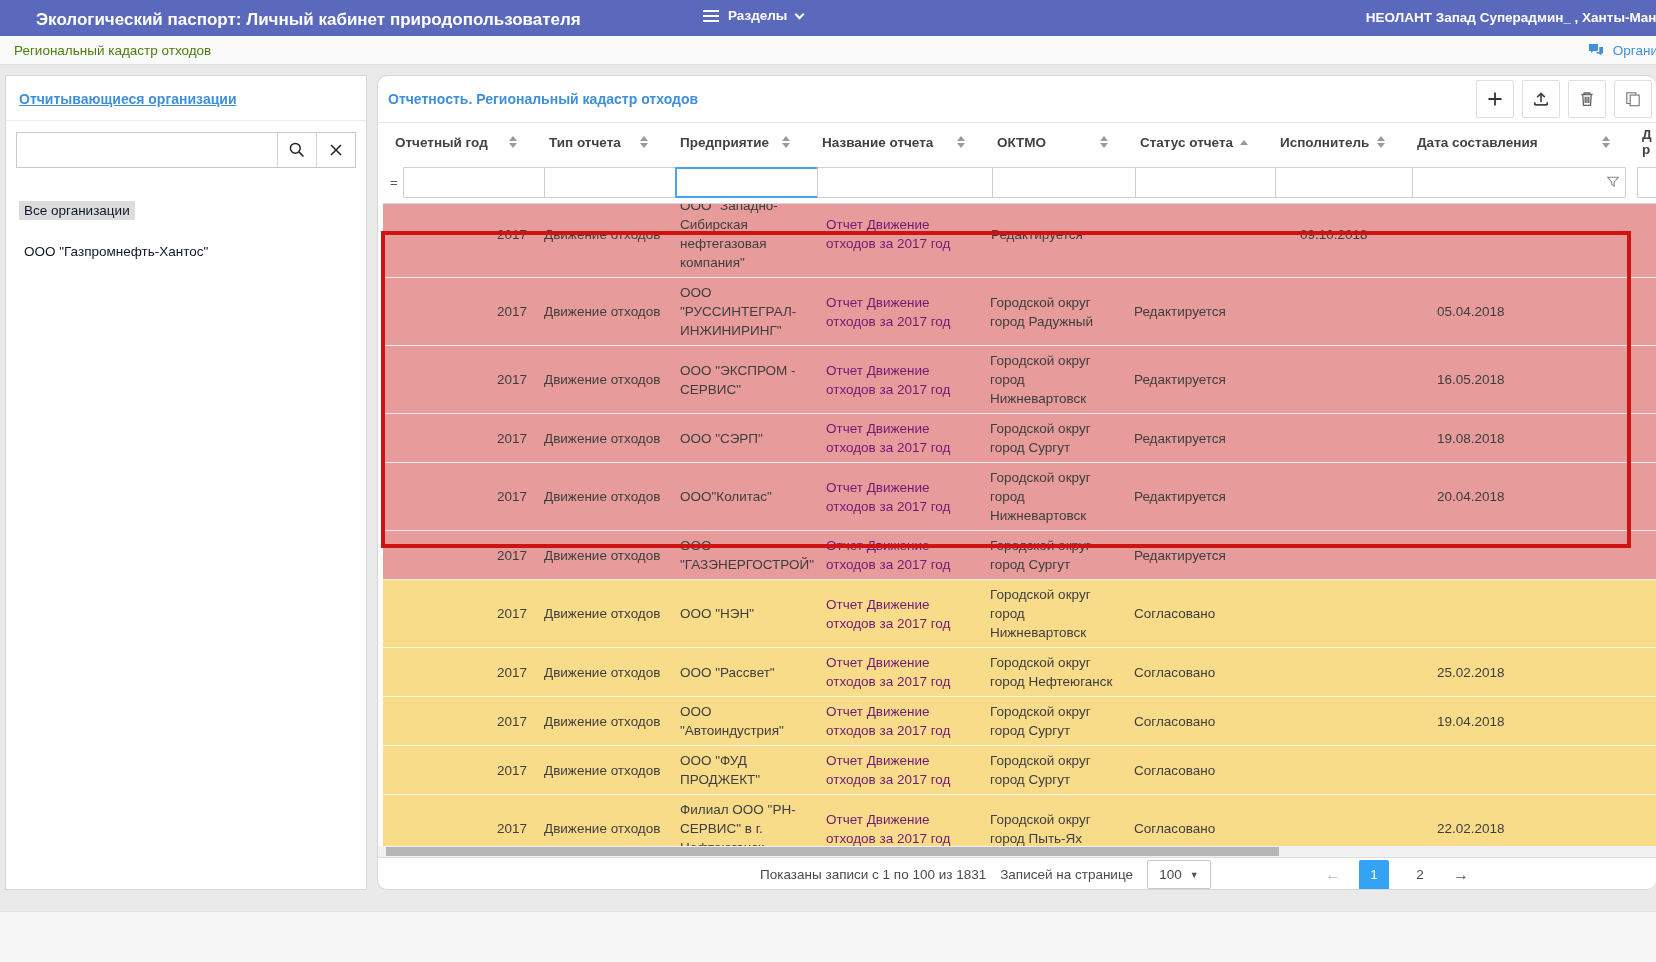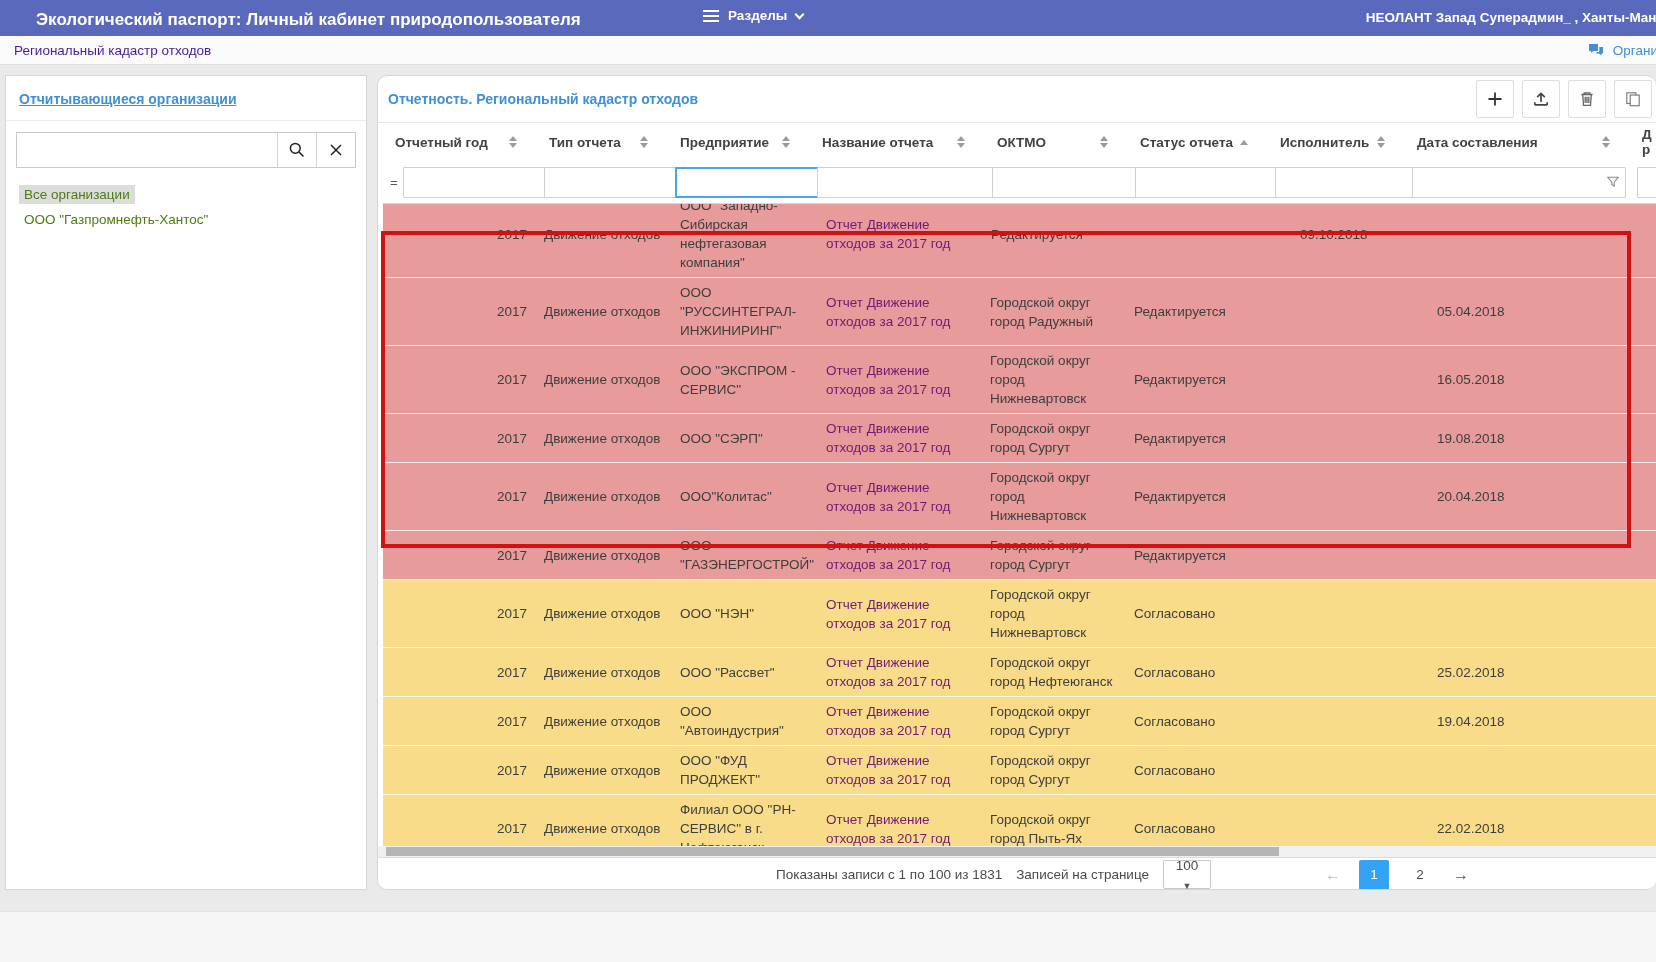--- a/index.html
+++ b/index.html
@@ -11,31 +11,31 @@
   
   .topbar { position:absolute; top:0; left:0; width:100%; height:36px; background:#5b69bd; color:#fff; }
   .topbar-title { position:absolute; left:36px; top:10px; font-weight:700; font-size:17px; }
   .topbar-sections { position:absolute; left:703px; top:8px; display:flex; align-items:center; gap:9px; cursor:pointer; font-weight:700; }
   .burger { display:flex; flex-direction:column; gap:3px; }
   .burger i { display:block; width:16px; height:2px; background:#fff; }
   .chev { width:7px; height:7px; border-right:2px solid #fff; border-bottom:2px solid #fff; transform:rotate(45deg); margin-top:-3px; }
   .topbar-user { position:absolute; right:-8px; top:10px; font-weight:700; white-space:nowrap; }
   
   .crumbbar { position:absolute; top:36px; left:0; width:100%; height:29px; background:#fafafa; border-bottom:1px solid #e0e0e0; }
-  .crumb-link { position:absolute; left:14px; top:7px; color:#4c1d95; cursor:pointer; }
+  .crumb-link { position:absolute; left:14px; top:7px; color:#4d7c0f; cursor:pointer; }
   .crumb-right { position:absolute; right:-2px; top:6px; display:flex; align-items:center; gap:8px; color:#3f90d8; cursor:pointer; white-space:nowrap; }
   
   .panel { position:absolute; background:#fff; border:1px solid #d6d6d6; }
   .left-panel { left:5px; top:75px; width:362px; height:815px; }
   .lp-title { padding:15px 13px 13px; color:#3f90d8; font-weight:700; font-size:14px; border-bottom:1px solid #ececec;text-decoration:underline; }
   .searchbox { margin:11px 10px 0; height:36px; border:1px solid #c9c9c9; display:flex; align-items:stretch; background:#fff; }
   .searchbox input { flex:1; border:none; outline:none; padding:0 9px; font:inherit; }
   .sb-btn { width:39px; border-left:1px solid #d4d4d4; display:flex; align-items:center; justify-content:center; cursor:pointer; background:#fff; }
   .org-list { padding:14px 0 0; }
-  .org-item { padding:5px 13px; cursor:pointer; color:#4d7c0f; }
+  .org-item { padding:5px 13px; cursor:pointer; color:#0f172a;margin-top:16px; }
   .org-item span { padding:2px 5px; }
   .org-item.selected span { background:#dcdcdc; }
   .main-panel { left:377px; top:75px; width:1279px; height:815px; border-right:none; overflow:hidden;border-radius:10px; }
   .mp-header { position:relative; height:47px; border-bottom:1px solid #e6e6e6; }
   .mp-title { position:absolute; left:10px; top:15px; color:#3f90d8; font-weight:700; font-size:14px; }
   .toolbar { position:absolute; left:1098px; top:4px; display:flex; gap:8px; }
   .tb-btn { width:38px; height:38px; border:1px solid #ddd; border-radius:2px; background:#fff; display:flex; align-items:center; justify-content:center; cursor:pointer; }
   .tb-btn svg { width:18px; height:18px; }
   
   .grid { --cols:154px 131px 142px 175px 143px 140px 137px 225px 120px; position:absolute; top:47px; left:5px; width:1367px; }
@@ -62,21 +62,21 @@
   .c-company { padding-left:12px; padding-right:4px; }
   .c-report { padding-left:16px; padding-right:4px; }
   .c-report a { color:#701a75; text-decoration:none; }
   .c-oktmo { padding-left:5px; }
   .c-status { padding-left:6px; }
   .c-date { padding-left:32px; }
   
   .hscroll { position:absolute; top:770px; left:0; width:1279px; height:11px; background:#f1f1f1; }
   .hscroll .thumb { position:absolute; left:8px; top:1px; width:893px; height:9px; background:#b5b5b5; }
   .mp-footer { position:absolute; top:781px; left:0; width:1279px; height:34px; border-top:1px solid #ddd; background:#fff; display:flex; align-items:center; justify-content:flex-end; padding-right:188px; gap:14px; color:#4a4a4a; }
-  .per-page { width:48px; height:29px; border:1px solid #c9c9c9; border-radius:2px; display:flex; align-items:center; justify-content:center; gap:8px; cursor:pointer; background:#fff;flex-direction:column; }
+  .per-page { width:64px; height:29px; border:1px solid #c9c9c9; border-radius:2px; display:flex; align-items:center; justify-content:center; gap:8px; cursor:pointer; background:#fff; }
   .per-page .caret { font-size:9px; color:#555; }
   .pager { display:flex; align-items:center; gap:18px; margin-left:100px; }
   .pg-arrow { font-size:16px; color:#b9b9b9; cursor:pointer; }
   .pg-arrow.next { color:#555; }
   .pg-num { min-width:30px; height:30px; display:flex; align-items:center; justify-content:center; border-radius:2px; cursor:pointer; }
   .pg-num.active { background:#35a3f4; color:#fff; }
   
   .red-annotation { position:absolute; left:381px; top:231px; width:1250px; height:317px; border:4px solid #cf1212; pointer-events:none; z-index:50; }
   .bottom-strip { position:absolute; top:911px; left:0; width:100%; height:51px; background:#f6f6f6; border-top:1px solid #e2e2e2; }
 </style>

